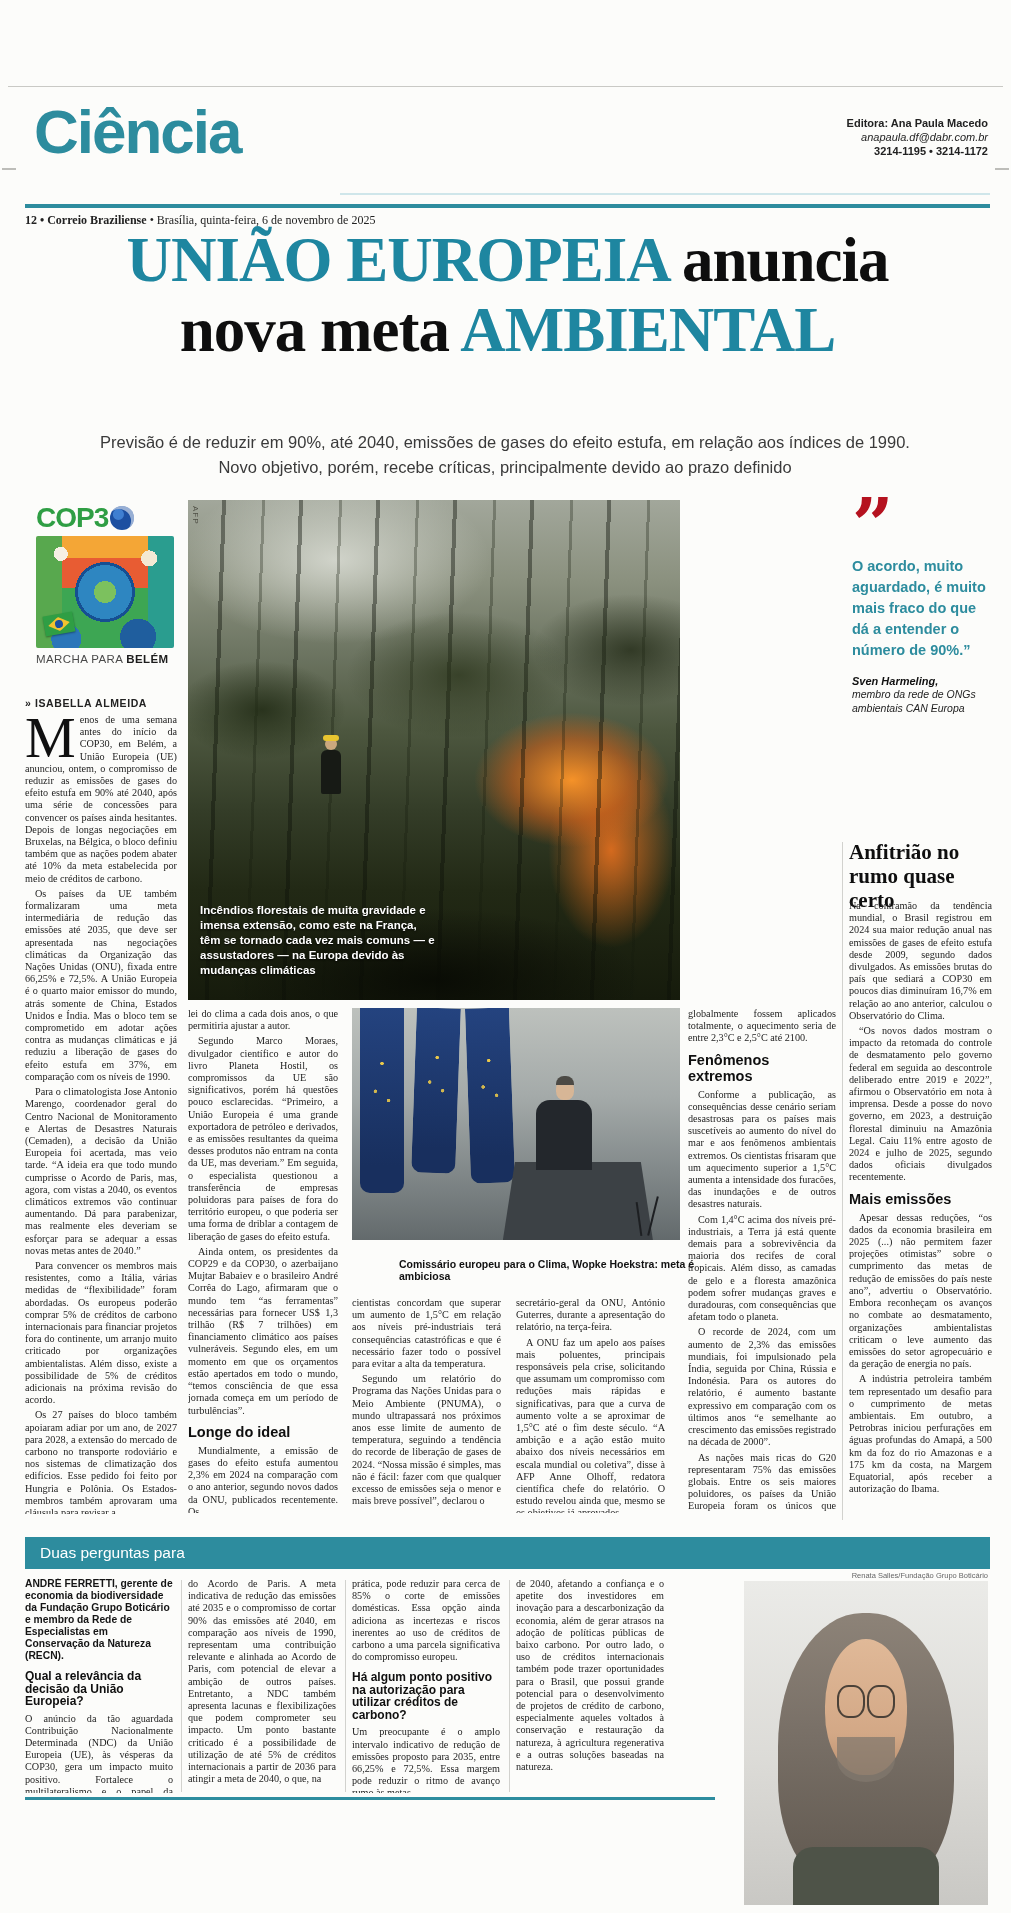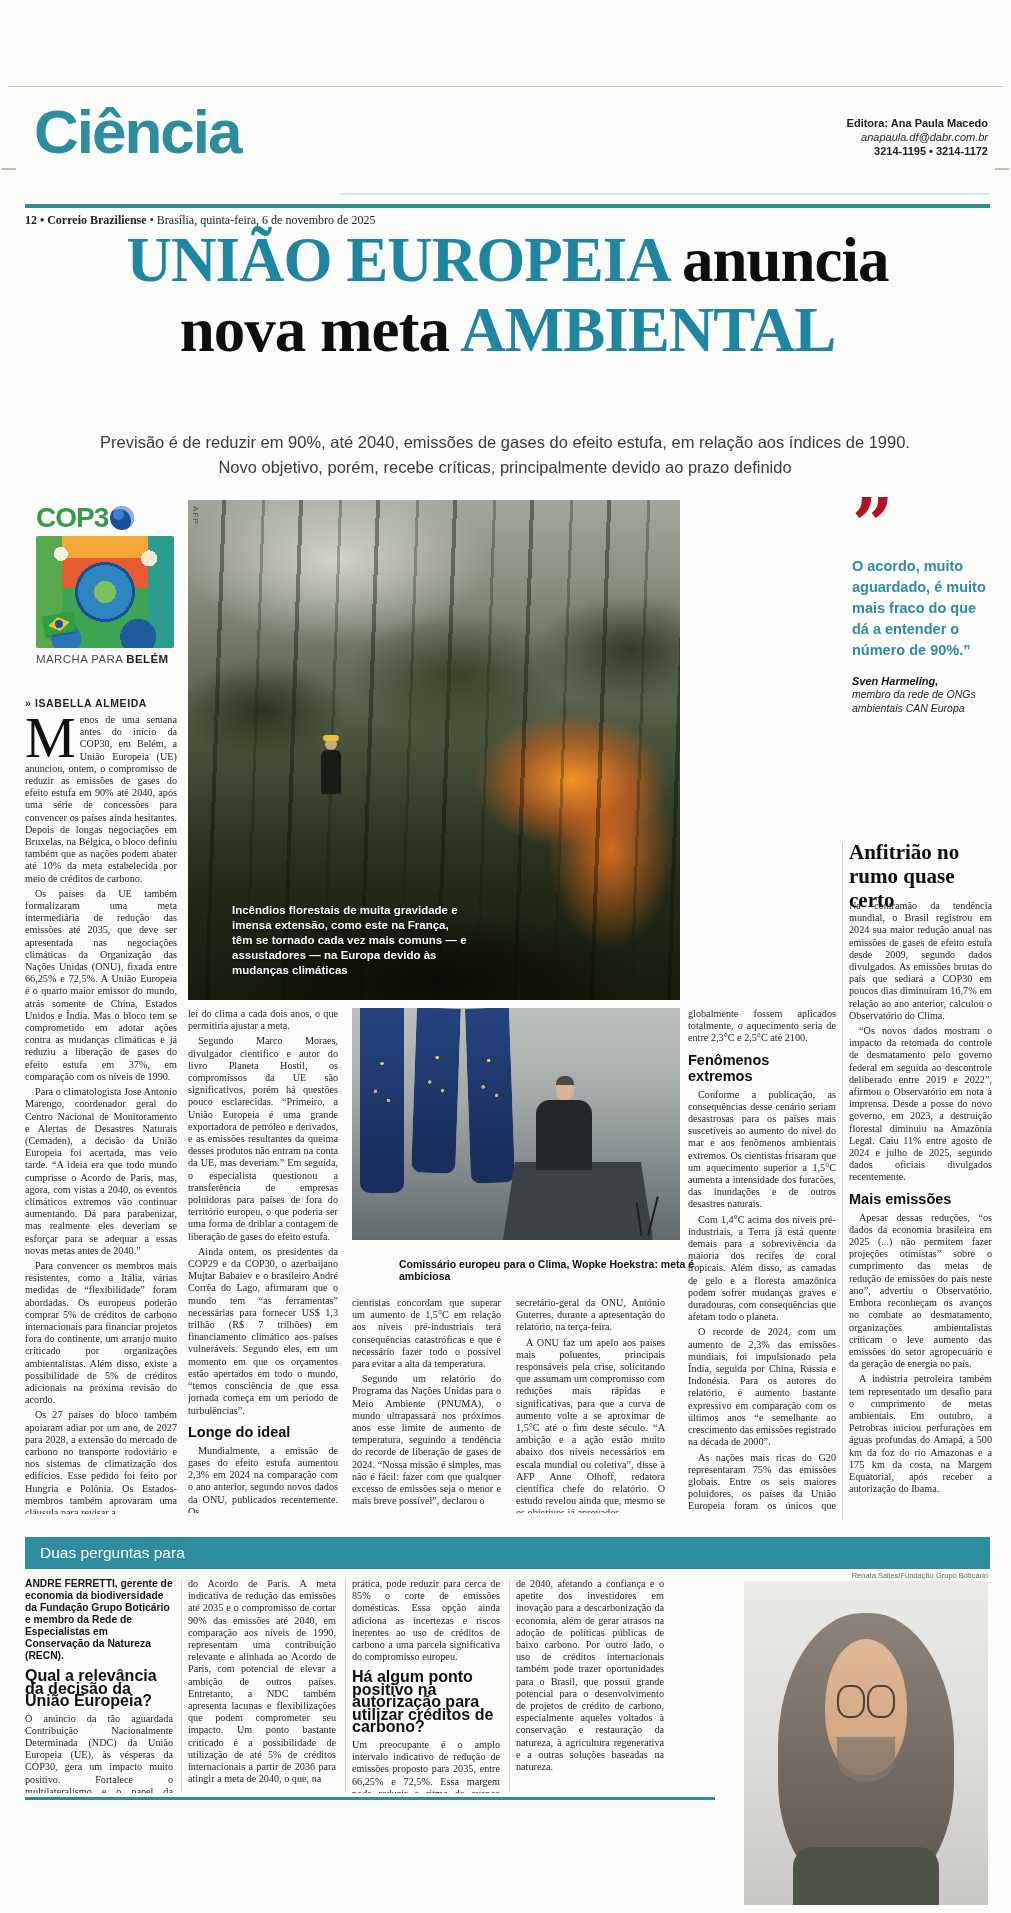--- a/index.html
+++ b/index.html
@@ -84,21 +84,21 @@
   .firefighter{position:absolute;left:27%;top:50%;width:20px;height:44px;background:#171a15;
                border-radius:6px 6px 2px 2px;}
   .firefighter:before{content:"";position:absolute;left:4px;top:-12px;width:12px;height:12px;
                border-radius:50%;background:#caa87e;}
   .firefighter:after{content:"";position:absolute;left:2px;top:-15px;width:16px;height:6px;
                border-radius:3px;background:#e8c530;}
   .photo-credit-v{position:absolute;left:3px;top:6px;writing-mode:vertical-rl;
                font-family:"Liberation Sans",sans-serif;font-size:8px;color:rgba(70,70,60,.9);letter-spacing:1px;}
   .fire-caption{position:absolute;left:12px;bottom:22px;width:238px;color:#fff;
                font-family:"Liberation Sans",sans-serif;font-weight:bold;font-size:11.5px;
-               line-height:15px;text-shadow:0 1px 2px rgba(0,0,0,.9);margin-left:32px;}
+               line-height:15px;text-shadow:0 1px 2px rgba(0,0,0,.9);}
   
   .photo-eu{left:352px;top:1008px;width:328px;height:232px;overflow:hidden;
       background:linear-gradient(180deg,#bdc1bd 0%,#a4aaa9 38%,#848b8c 68%,#636a6c 100%);}
   .eu-flag{position:absolute;top:0;width:44px;height:170px;border-radius:0 0 10px 10px;
       background:linear-gradient(180deg,#24437f,#18305f 80%);
       background-image:radial-gradient(circle at 50% 30%,rgba(255,215,70,.9) 0 1.5px,rgba(0,0,0,0) 2px),
                        radial-gradient(circle at 35% 45%,rgba(255,215,70,.8) 0 1.5px,rgba(0,0,0,0) 2px),
                        radial-gradient(circle at 65% 50%,rgba(255,215,70,.8) 0 1.5px,rgba(0,0,0,0) 2px),
                        linear-gradient(180deg,#24437f,#182f5e 85%);}
   .euf1{left:8px;height:185px;} .euf2{left:62px;height:165px;transform:rotate(2deg);} .euf3{left:116px;height:175px;transform:rotate(-2deg);}
@@ -147,21 +147,21 @@
   .man-beard{position:absolute;left:38%;top:48%;width:24%;height:14%;border-radius:0 0 50% 50%;
       background:rgba(130,120,110,.75);}
   .man-shirt{position:absolute;left:20%;bottom:0;width:60%;height:18%;border-radius:20px 20px 0 0;
       background:#4e5348;}
   .ivcol{top:1578px;width:148px;height:215px;overflow:hidden;font-size:10.2px;line-height:12.2px;
          text-align:justify;color:#1c1c1c;}
   .ivcol p{margin:0 0 3px;text-indent:8px;}
   .ivcol p.np{text-indent:0;}
   .iv-intro{font-family:"Liberation Sans",sans-serif;font-weight:bold;font-size:10.3px;
             line-height:12px;text-indent:0 !important;text-align:left;color:#151515;margin-bottom:8px;}
-  .iv-q{font-family:"Liberation Sans",sans-serif;font-weight:bold;font-size:16px;
+  .iv-q{font-family:"Liberation Sans",sans-serif;font-weight:bold;font-size:12px;
         line-height:12.5px;text-indent:0 !important;text-align:left;color:#0f0f0f;margin:8px 0 5px;}
   .ivA{left:25px;} .ivB{left:188px;} .ivC{left:352px;} .ivD{left:516px;}
   .ivdiv{top:1580px;height:212px;}
   .bottomrule{left:25px;top:1797px;width:690px;height:3px;background:#2d8c9e;}
 </style>
 </head>
 <body>
 
 <div id="page">
 
@@ -224,21 +224,21 @@
 
   <div class="abs bodycol col1">
     <p class="np"><span class="dropcap">M</span><span>enos de uma semana antes do início da COP30, em Belém, a União Europeia (UE) anunciou, ontem, o compromisso de reduzir as emissões de gases do efeito estufa em 90% até 2040, após uma série de concessões para convencer os países ainda hesitantes. Depois de longas negociações em Bruxelas, na Bélgica, o bloco definiu também que as nações podem abater até 10% da meta estabelecida por meio de créditos de carbono.</span></p>
     <p>Os países da UE também formalizaram uma meta intermediária de redução das emissões até 2035, que deve ser apresentada nas negociações climáticas da Organização das Nações Unidas (ONU), fixada entre 66,25% e 72,5%. A União Europeia é o quarto maior emissor do mundo, atrás somente de China, Estados Unidos e Índia. Mas o bloco tem se comprometido em adotar ações contra as mudanças climáticas e já reduziu a liberação de gases do efeito estufa em 37%, em comparação com os níveis de 1990.</p>
     <p>Para o climatologista Jose Antonio Marengo, coordenador geral do Centro Nacional de Monitoramento e Alertas de Desastres Naturais (Cemaden), a decisão da União Europeia foi acertada, mas veio tarde. “A ideia era que todo mundo cumprisse o Acordo de Paris, mas, agora, com vistas a 2040, os eventos climáticos extremos vão continuar aumentando. Dá para parabenizar, mas realmente eles deveriam se esforçar para se adequar a essas novas metas antes de 2040.”</p>
     <p>Para convencer os membros mais resistentes, como a Itália, várias medidas de “flexibilidade” foram abordadas. Os europeus poderão comprar 5% de créditos de carbono internacionais para financiar projetos fora do continente, um arranjo muito criticado por organizações ambientalistas. Além disso, existe a possibilidade de 5% de créditos adicionais na próxima revisão do acordo.</p>
     <p>Os 27 países do bloco também apoiaram adiar por um ano, de 2027 para 2028, a extensão do mercado de carbono no transporte rodoviário e nos sistemas de climatização dos edifícios. Esse pedido foi feito por Hungria e Polônia. Os Estados-membros também aprovaram uma cláusula para revisar a</p>
   </div>
 
   <div class="abs bodycol col2">
-    <p class="np">lei do clima a cada dois anos, o que permitiria ajustar a meta.</p>
+    <p class="np">lei do clima a cada dois anos, o que permitiria ajustar a autor.</p>
     <p>Segundo Marco Moraes, divulgador científico e autor do livro Planeta Hostil, os compromissos da UE são significativos, porém há questões pouco esclarecidas. “Primeiro, a União Europeia é uma grande exportadora de petróleo e derivados, e as emissões resultantes da queima desses produtos não entram na conta da UE, mas deveriam.” Em seguida, o especialista questionou a transferência de empresas poluidoras para países de fora do território europeu, o que poderia ser uma forma de driblar a contagem de liberação de gases do efeito estufa.</p>
     <p>Ainda ontem, os presidentes da COP29 e da COP30, o azerbaijano Mujtar Babaiev e o brasileiro André Corrêa do Lago, afirmaram que o mundo tem “as ferramentas” necessárias para fornecer US$ 1,3 trilhão (R$ 7 trilhões) em financiamento climático aos países vulneráveis. Segundo eles, em um momento em que os orçamentos estão apertados em todo o mundo, “temos consciência de que essa jornada começa em um período de turbulências”.</p>
     <div class="subhead">Longe do ideal</div>
     <p>Mundialmente, a emissão de gases do efeito estufa aumentou 2,3% em 2024 na comparação com o ano anterior, segundo novos dados da ONU, publicados recentemente. Os</p>
   </div>
 
   <div class="abs photo-eu">
     <div class="eu-flag euf1"></div>
     <div class="eu-flag euf2"></div>
     <div class="eu-flag euf3"></div>

